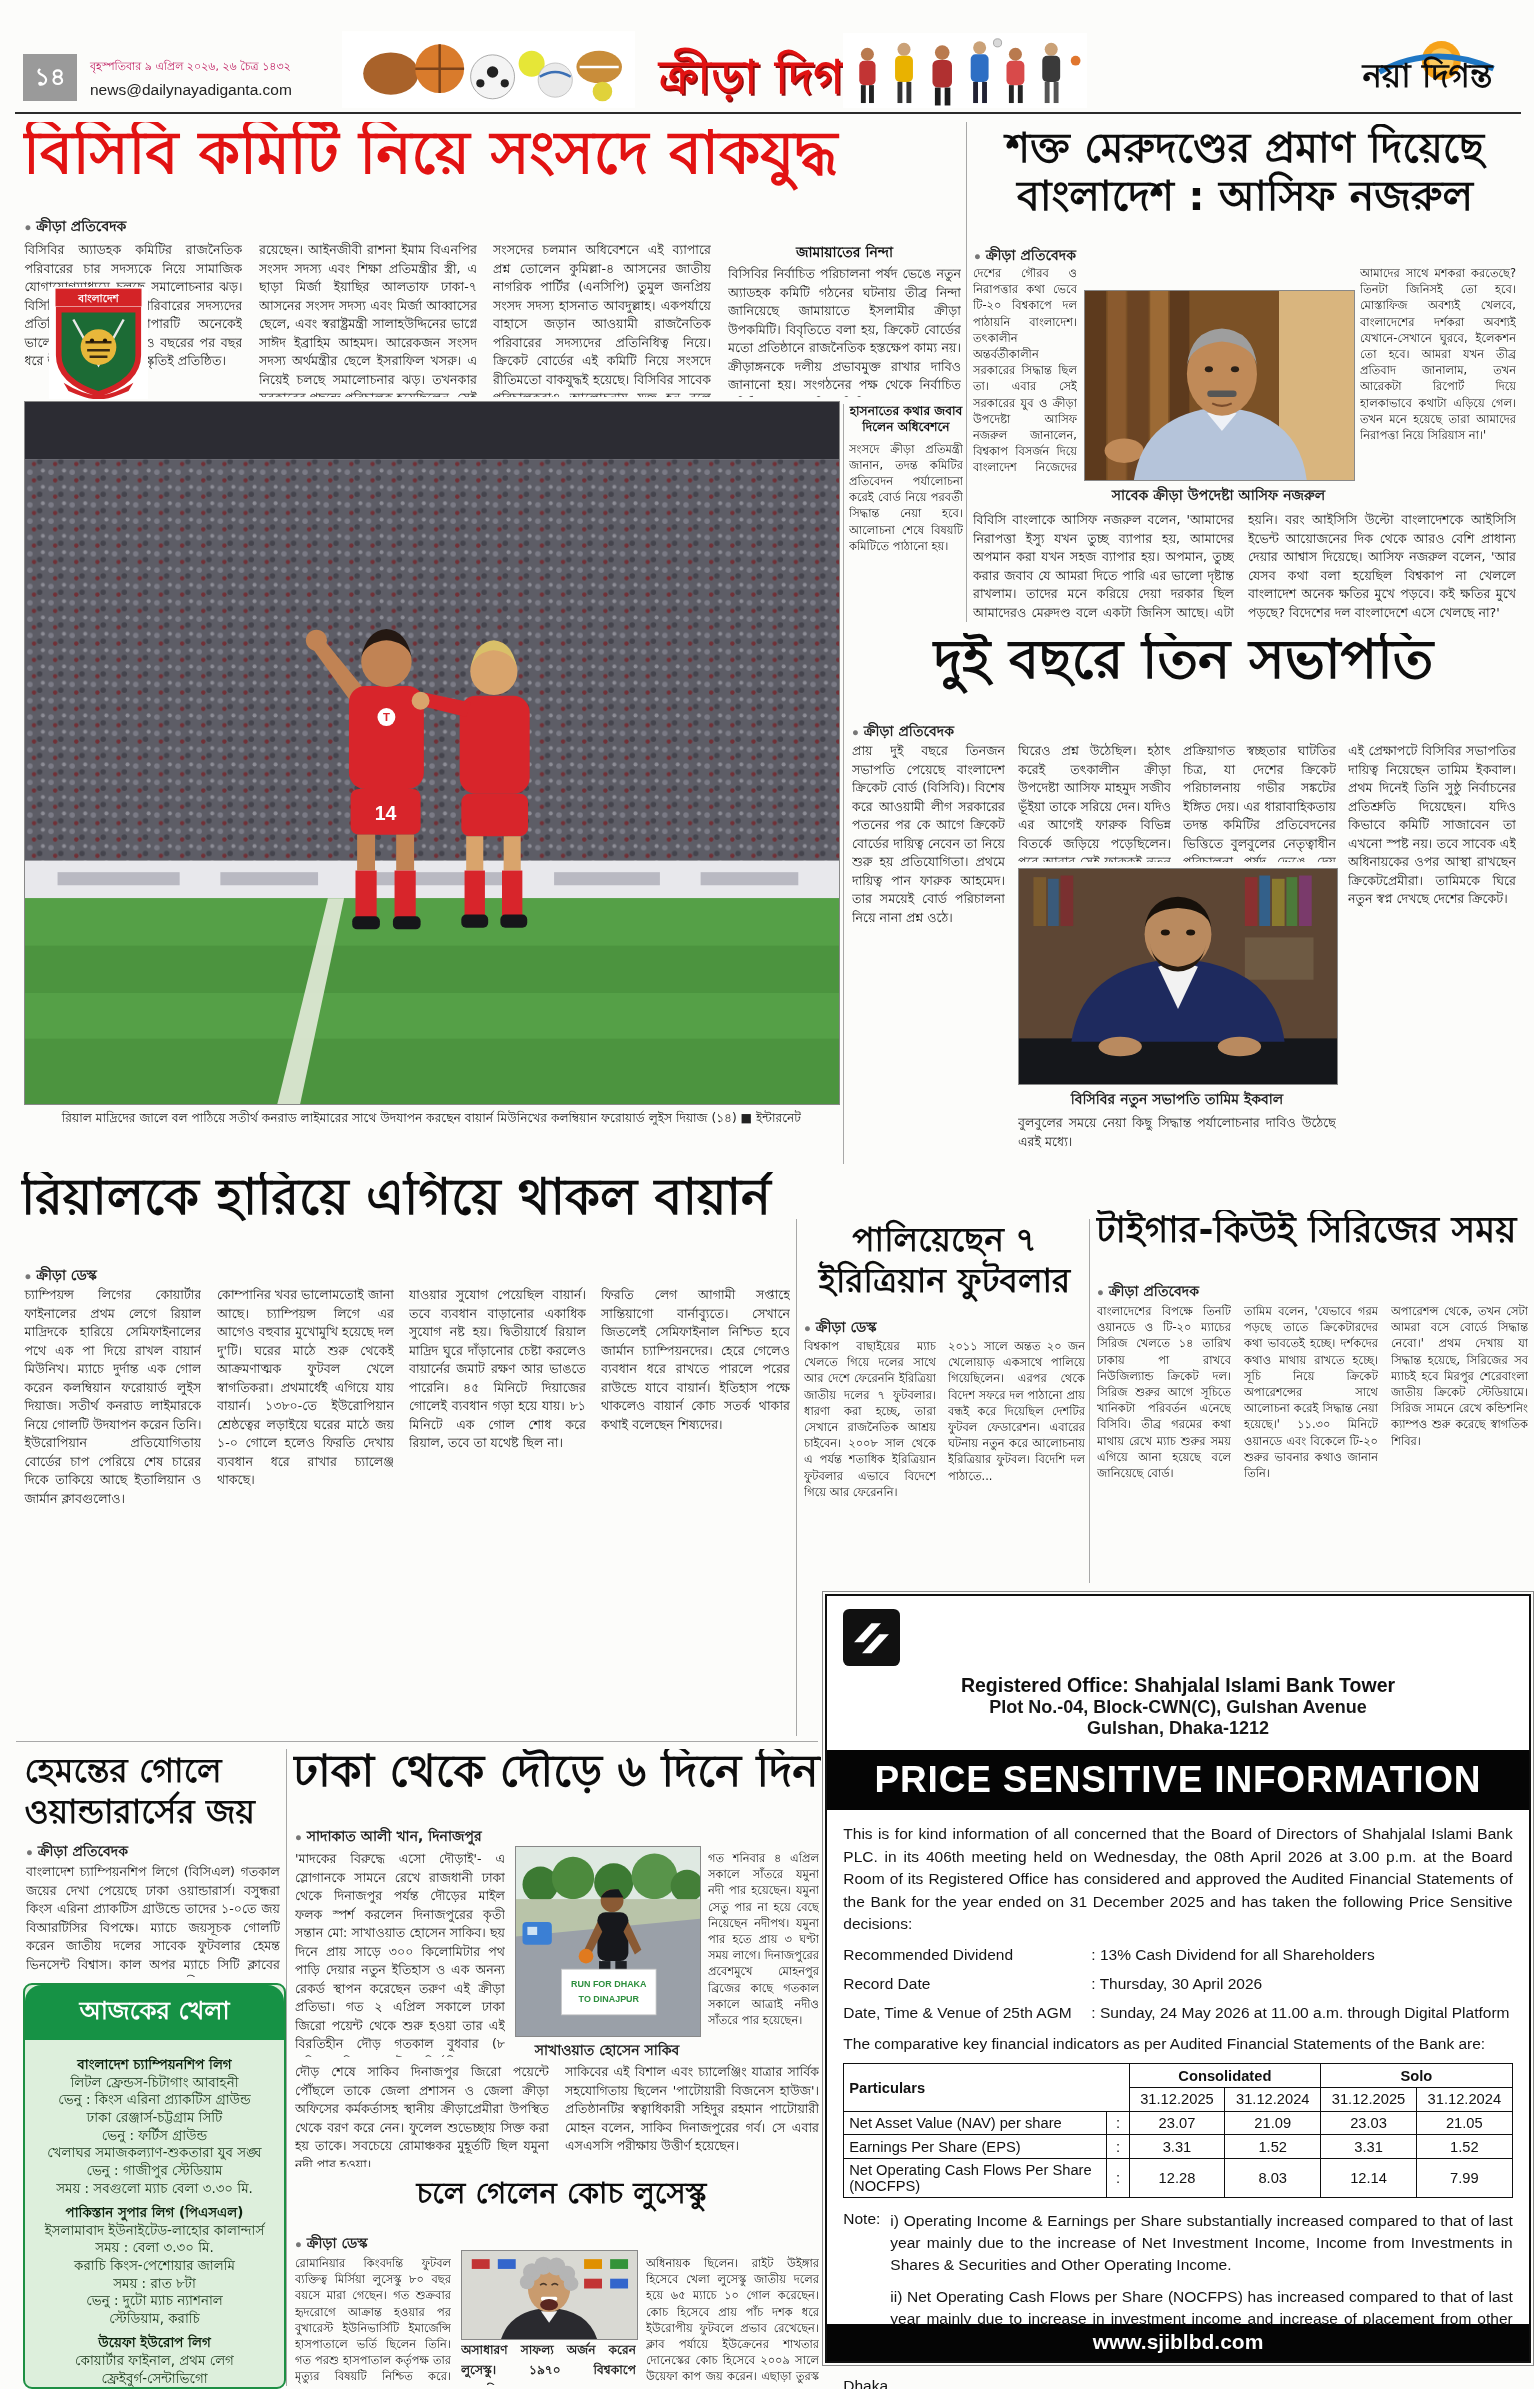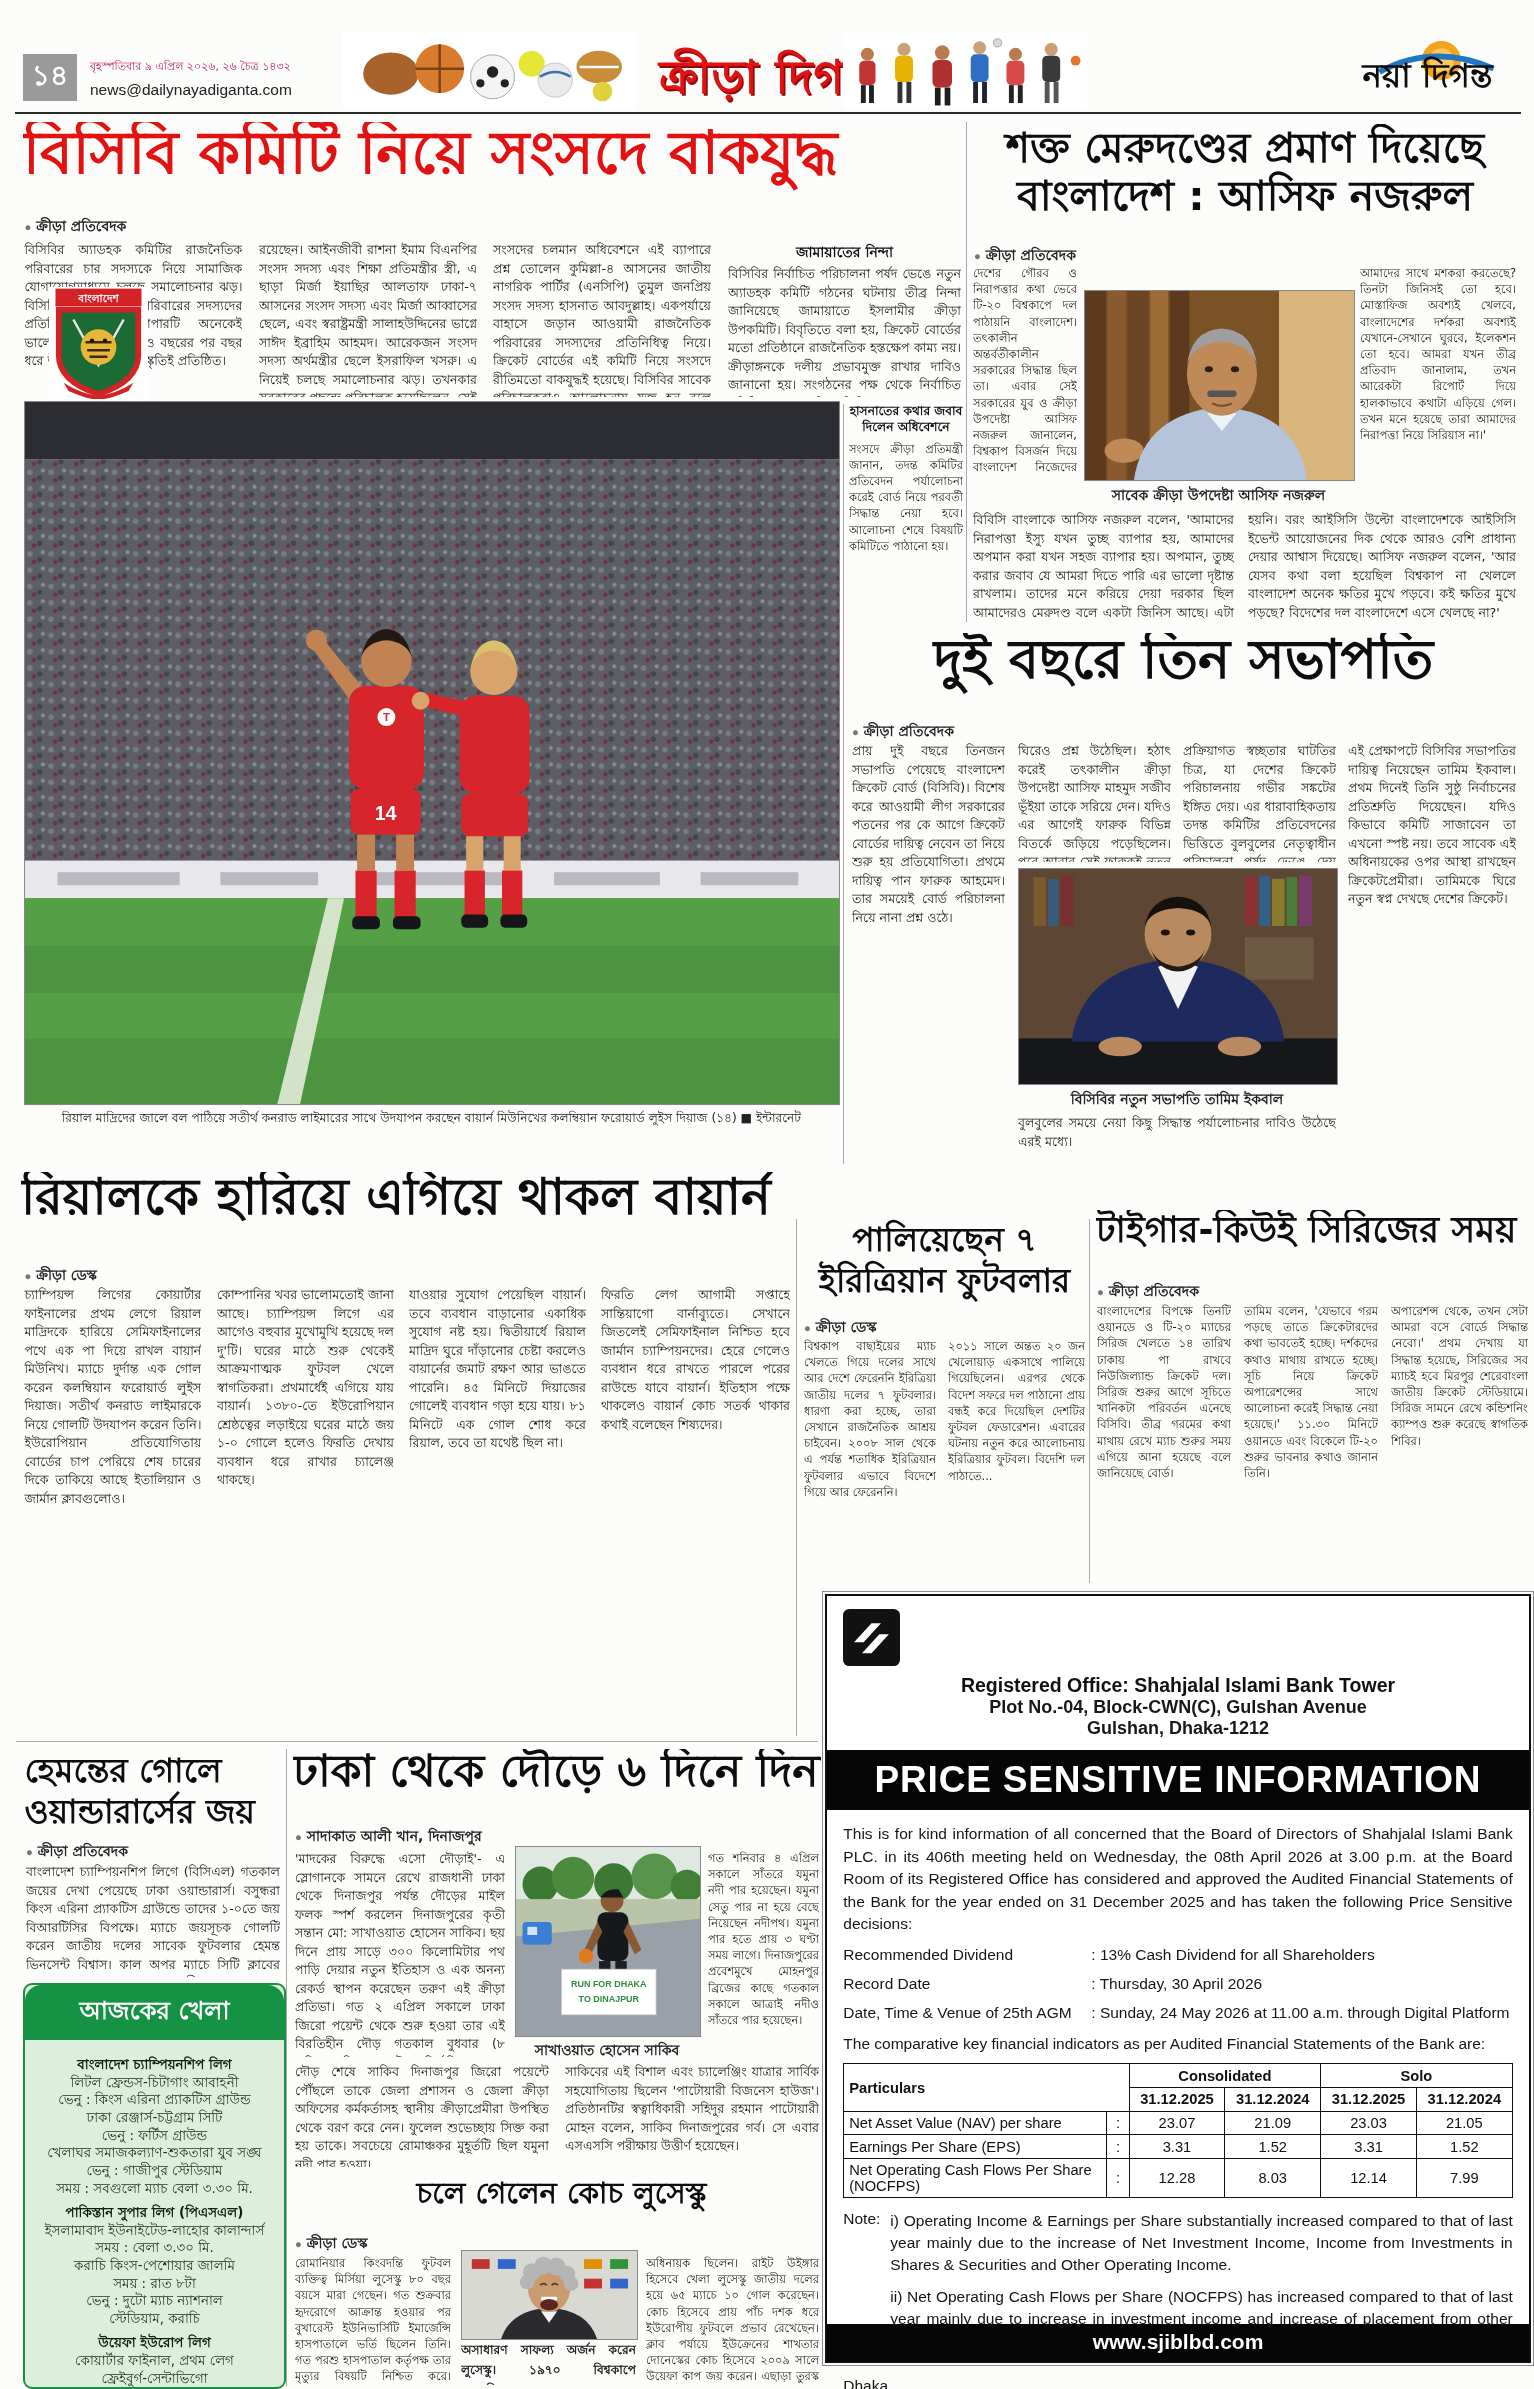--- a/index.html
+++ b/index.html
@@ -5,21 +5,21 @@
   html,body{margin:0;padding:0;}
   body{width:1535px;height:2389px;position:relative;background:#fcfcfa;
        font-family:"Liberation Sans","DejaVu Sans",sans-serif;color:#111;overflow:hidden;}
   .abs{position:absolute;}
   .jt{text-align:justify;}
   .ovh{overflow:hidden;}
   .ctr{text-align:center;}
   .bengali{font-family:"DejaVu Sans","Liberation Sans",sans-serif;}
 
   
-  .page-num{background:#9a9a9a;color:#fff;font-weight:bold;font-size:28px;
+  .page-num{background:#9a9a9a;color:#fff;font-weight:bold;font-size:24px;
             display:flex;align-items:center;justify-content:center;}
   .date-line{font-size:11px;font-weight:normal;line-height:1.35;color:#be185d;}
   .email-line{font-size:15.5px;color:#222;}
   .section-logo{font-size:46px;font-weight:800;color:#e21212;text-shadow:1.6px 1.6px 0 #8f0b0b;letter-spacing:0.8px;}
   .masthead-rule{background:#2b2b2b;height:1.6px;}
 
   
   .hl-red{color:#e21212;font-weight:800;font-size:59px;line-height:1.05;white-space:nowrap;}
   .hl-black{color:#0d0d0d;font-weight:800;}
   .byline{font-size:14px;font-weight:bold;color:#222;}
@@ -53,21 +53,21 @@
   .psi-banner{background:#050505;color:#fff;font-weight:800;font-size:37px;text-align:center;
               padding:8.1px 0 9.8px;letter-spacing:0.8px;}
   .ad-body{font-size:15.5px;line-height:1.45;color:#151515;text-align:justify;}
   .dec-row{display:flex;font-size:15.5px;margin-top:10.6px;color:#151515;}
   .dec-label{width:248px;flex:none;}
   .dec-value{flex:1;}
   table.fin{border-collapse:collapse;width:100%;margin-top:8.1px;}
   table.fin td,table.fin th{border:1.6px solid #0f0f0f;font-size:14.7px;padding:3.3px 4.9px;color:#111;}
   th.fin-part-h{width:244px;text-align:left;font-size:15.5px;}
   th.fin-grp{font-size:16.3px;}
-  td.fin-date{text-align:center;font-weight:700;}
+  td.fin-date{text-align:center;font-weight:400;}
   td.fin-part{text-align:left;font-size:14.7px;margin-left:24px;}
   td.fin-colon{width:11.4px;text-align:center;}
   td.fin-val{text-align:center;width:85px;}
   .note-wrap{display:flex;margin-top:11.4px;}
   .note-label{width:47px;flex:none;font-size:15.5px;}
   .note-item{font-size:15.5px;line-height:1.42;text-align:justify;margin-bottom:9.8px;color:#151515;}
   .sig-left{font-size:15.5px;line-height:2.6;}
   .sig-right{font-size:15.5px;text-align:center;line-height:1.5;}
   .ad-footer{position:absolute;left:0;right:0;bottom:0;background:#050505;color:#fff;
              font-weight:800;font-size:21px;text-align:center;padding:5.7px 0 7.3px;}

